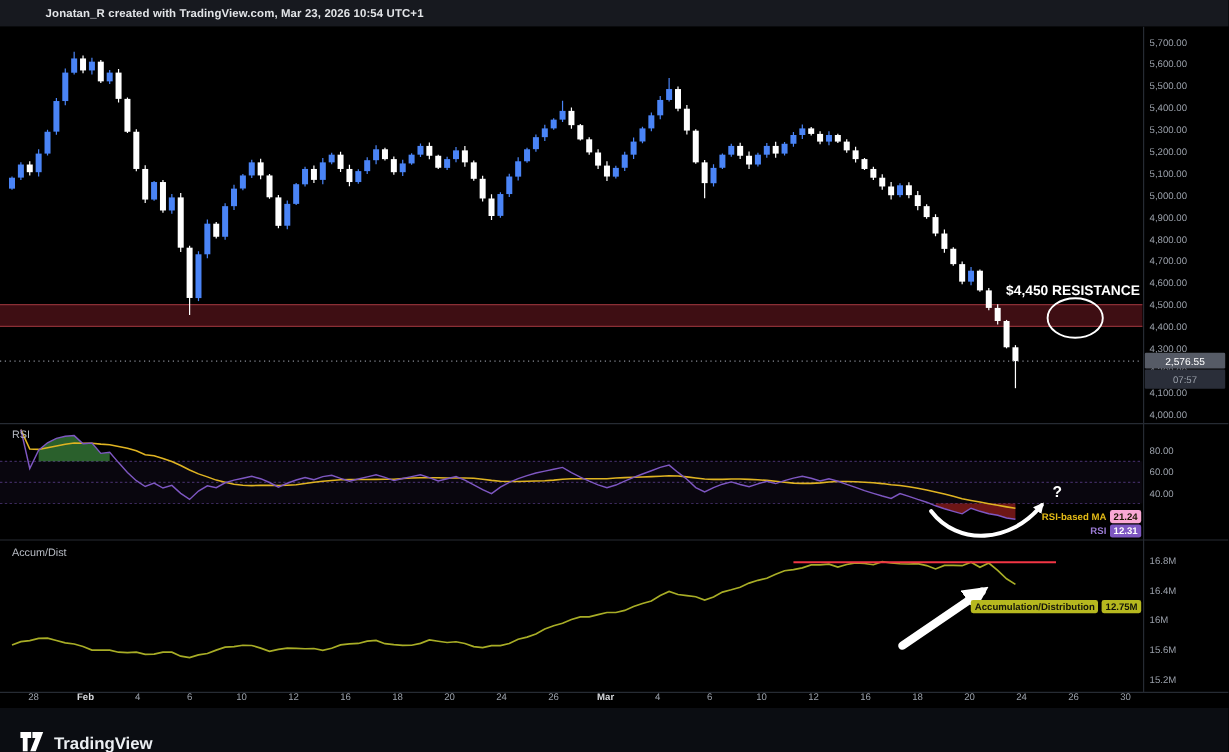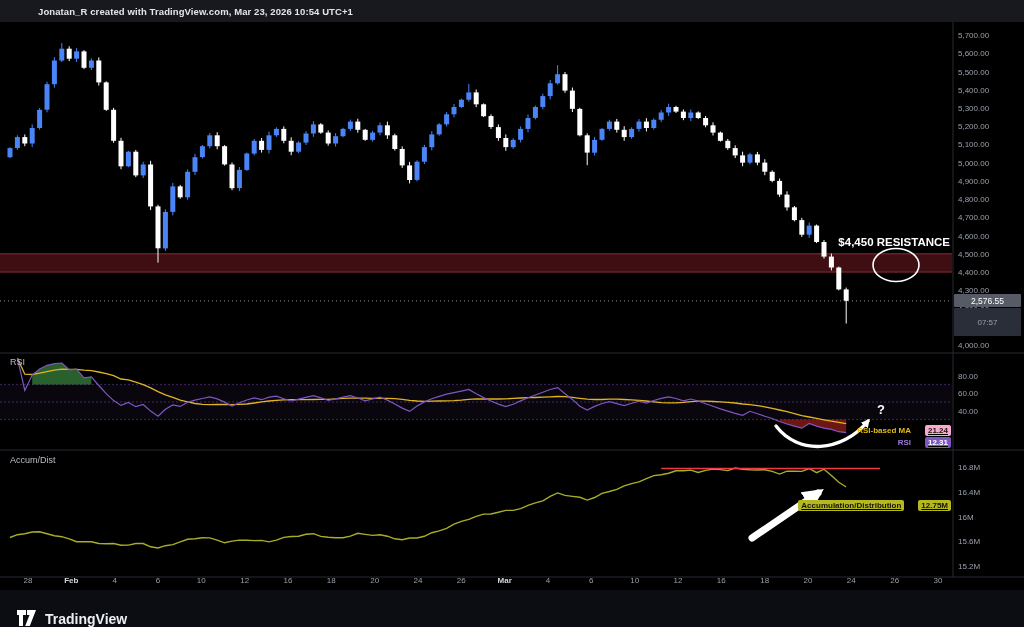--- a/index.html
+++ b/index.html
@@ -11,23 +11,23 @@
   #chart-svg{position:absolute;top:22px;left:0;display:block;}
   .sep{stroke:#262b33;stroke-width:1;}
   text.ax{fill:#9aa0aa;font-size:8px;font-family:"Liberation Sans",sans-serif;}
   text.ax-m{fill:#d6d8dc;font-size:8px;font-weight:bold;font-family:"Liberation Sans",sans-serif;}
   .plbl{fill:#b8bcc4;font-size:9px;font-family:"Liberation Sans",sans-serif;}
   .res-lbl{fill:#ffffff;font-size:11.5px;font-weight:bold;font-family:"Liberation Sans",sans-serif;}
   .q-lbl{fill:#ffffff;font-size:13px;font-weight:bold;font-family:"Liberation Sans",sans-serif;}
   .ov{position:absolute;z-index:5;}
   .price-badge{left:954px;top:294px;width:67px;height:13px;background:#565b66;color:#fff;
                font-size:8.5px;display:flex;align-items:center;justify-content:center;border-radius:1px;}
-  .countdown-badge{left:954px;top:308px;width:67px;height:28px;background:#2a2e39;color:#9aa0aa;
+  .countdown-badge{left:954px;top:308px;width:67px;height:16px;background:#2a2e39;color:#9aa0aa;
                font-size:8px;display:flex;align-items:center;justify-content:center;border-radius:1px;}
-  .rowv{display:flex;gap:14px;align-items:center;text-decoration:underline;}
+  .rowv{display:flex;gap:3px;align-items:center;}
   .rsi-ma-row{right:73px;top:425px;}
   .rsi-row{right:73px;top:437px;}
   .adl-row{right:73px;top:480px;}
   .lbl{font-size:8px;font-weight:bold;}
   .yellow-text{color:#e4bb16;}
   .purple-text{color:#9b7bd4;}
   .badge{font-size:8px;padding:1px 3px;border-radius:2px;font-weight:bold;}
   .yellow-bg{background:#f9a8d4;color:#1b1600;}
   .purple-bg{background:#7e57c2;color:#fff;}
   .olive-bg{background:#b6b81f;color:#14140a;margin-top:20px;}

